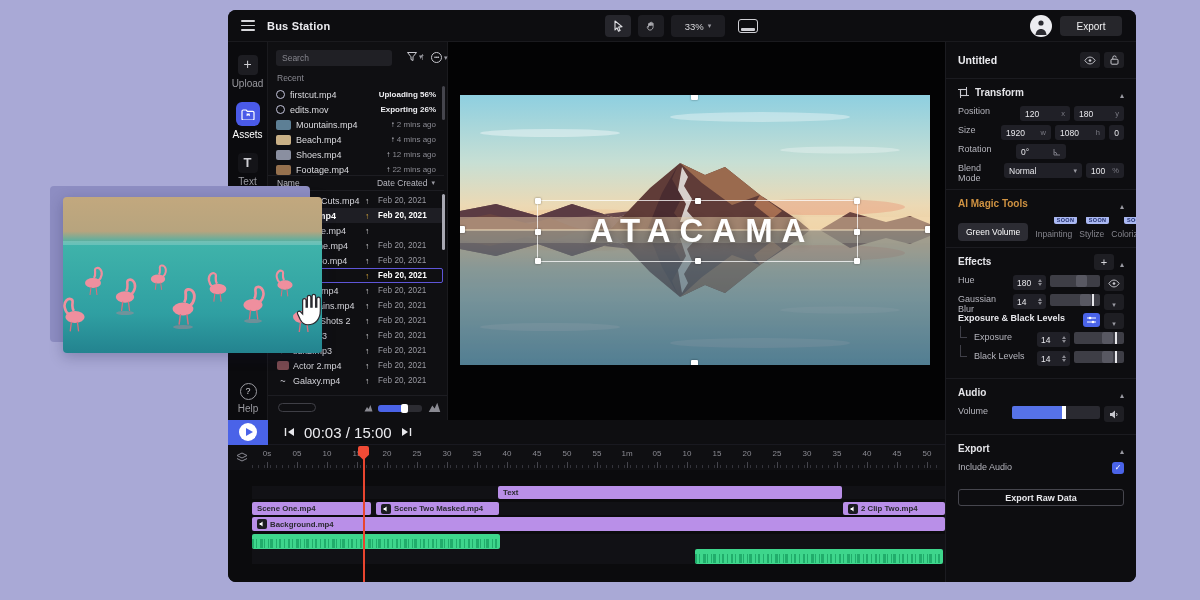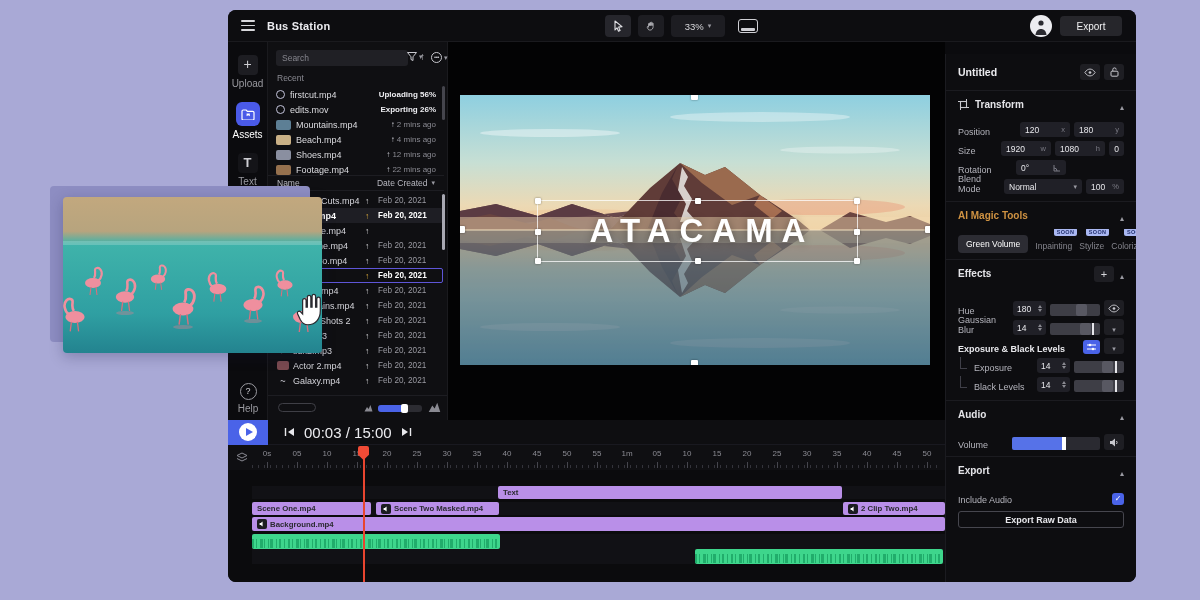--- a/index.html
+++ b/index.html
@@ -36,21 +36,21 @@
   .assets-box{width:24px;height:24px;border-radius:6px;background:#4a5ae8;display:flex;align-items:center;justify-content:center}
   .text-box{width:20px;height:20px;border-radius:4px;background:#141418;color:#cfcfd4;font-size:13px;font-weight:bold;text-align:center;line-height:19px}
   .text-box::before{content:"T"}
   .checker{width:18px;height:18px;border-radius:3px;background:repeating-conic-gradient(#9a9aa2 0% 25%,#2a2a30 0% 50%) 0 0/6px 6px;margin-top:16px}
   .help-item{position:absolute;bottom:6px;left:0;width:40px;display:flex;flex-direction:column;align-items:center;gap:3px}
   .help-circle{width:17px;height:17px;border-radius:50%;border:1.3px solid #9a9aa0;color:#cfcfd4;font-size:9px;text-align:center;line-height:15px}
   .help-circle::before{content:"?"}
 
   
   .assets{position:absolute;left:40px;top:32px;width:180px;height:378px;background:#0f0f12;border-right:1px solid #1a1a1e}
-  .search-input{position:absolute;left:8px;top:8px;width:132px;height:16px;background:#202025;border:none;border-radius:3px;color:#c8c8ce;font-size:8.5px;padding:0 6px;font-family:inherit}
+  .search-input{position:absolute;left:8px;top:8px;width:116px;height:16px;background:#202025;border:none;border-radius:3px;color:#c8c8ce;font-size:8.5px;padding:0 6px;font-family:inherit}
   .search-input::placeholder{color:#85858d}
   .funnel{position:absolute;left:139px;top:10px;display:flex;align-items:center;gap:2px}
   .dots-circle{position:absolute;left:163px;top:10px;display:flex;align-items:center;gap:2px}
   .circ{width:11px;height:11px;border:1.2px solid #c8c8ce;border-radius:50%;color:#c8c8ce;font-size:6px;line-height:9px;text-align:center;letter-spacing:-.5px}
   .circ::before{content:"•••"}
   .up-arrow-ic{position:absolute;left:152px;top:9px;color:#c8c8ce;font-size:10px}
   .up-arrow-ic::before{content:"↑"}
   .recent-label{position:absolute;left:9px;top:31px;font-size:8.5px;color:#8a8a92}
   .recent-list{position:absolute;left:0;top:45px;width:176px}
   .recent-row{height:15px;display:flex;align-items:center;padding:0 8px;gap:5px}
@@ -92,32 +92,32 @@
   
   .preview{position:absolute;left:220px;top:32px;width:497px;height:378px;background:#030304}
   .vframe{position:absolute;left:12px;top:53px;width:470px;height:270px;overflow:hidden}
   .vframe svg{display:block}
   .cap-box{position:absolute;left:77px;top:105px;width:321px;height:62px;border:1px solid rgba(255,255,255,.75);display:flex;align-items:center;justify-content:center}
   .cap-text{color:#fff;font-size:33px;font-weight:bold;letter-spacing:9px;text-indent:9px;text-shadow:0 1px 8px rgba(0,0,0,.35);white-space:nowrap}
   .hnd{position:absolute;width:6px;height:6px;background:#fff;border-radius:1px;box-shadow:0 0 2px rgba(0,0,0,.5)}
   .fr-hnd{position:absolute;width:7px;height:7px;background:#fff;border-radius:1px;box-shadow:0 0 2px rgba(0,0,0,.5)}
 
   
-  .inspector{position:absolute;left:717px;top:44px;width:191px;height:540px;background:#0d0d10;border-left:1px solid #1b1b20;overflow:hidden}
+  .inspector{position:absolute;left:717px;top:32px;width:191px;height:540px;background:#0d0d10;border-left:1px solid #1b1b20;overflow:hidden}
   .rp-row{display:flex;align-items:center;padding:0 12px}
   .rp-head{height:36px;justify-content:space-between}
   .rp-title{font-size:10.5px;font-weight:bold;color:#ececf0}
   .hbtns{display:flex;gap:4px}
   .sqbtn{width:20px;height:16px;background:#1e1e23;border-radius:3px;display:flex;align-items:center;justify-content:center}
   .divider{height:1px;background:#1b1b20;margin:0}
   .sec-head{height:27px;display:flex;align-items:center;gap:6px;padding:0 12px}
   .sec-title{font-size:10px;font-weight:bold;color:#e4e4e8;flex:1}
   .sec-title.orange{color:#cf9242}
   .collapse::after{content:"▴";font-size:8px;color:#9a9aa2}
-  .prow{height:19px;display:flex;align-items:flex-end;padding:0 12px;gap:4px}
+  .prow{height:19px;display:flex;align-items:flex-start;padding:0 12px;gap:4px}
   .plabel{flex:1;font-size:9px;color:#b4b4bc}
   .plabel.b{color:#e8e8ec;font-weight:bold;font-size:9px}
   .fld{background:#202027;border-radius:3px;height:15px;display:flex;align-items:center;justify-content:space-between;padding:0 5px;font-size:8.5px;color:#e8e8ec}
   .fld .unit{color:#7a7a84;font-size:7.5px}
   .w50{width:50px}.w14{width:15px;justify-content:center}.w78{width:78px}.w38{width:38px}.w72{width:72px}.w44{width:44px}
   .stepper{width:33px;height:15px;background:#202027;border-radius:3px;display:flex;align-items:center;justify-content:space-between;padding:0 4px;font-size:8.5px;color:#e8e8ec}
   .stp{display:flex;flex-direction:column;gap:1px}
   .stp i{display:block;width:0;height:0;border-left:2.5px solid transparent;border-right:2.5px solid transparent}
   .stp i.u{border-bottom:3px solid #8a8a92}
   .stp i.d{border-top:3px solid #8a8a92}
@@ -554,21 +554,21 @@
       <span class="chipwrap"><span class="chip">Stylize</span><span class="soon">SOON</span></span>
       <span class="chipwrap"><span class="chip">Colorize</span><span class="soon">SOON</span></span>
     </div>
     <div class="divider"></div>
 
     <div class="sec-head">
       <span class="sec-title">Effects</span>
       <span class="sqbtn" style="color:#d8d8dc;font-size:11px">+</span>
       <span class="collapse"></span>
     </div>
-    <div class="prow" style="margin-top:10px">
+    <div class="prow" style="margin-top:0">
       <span class="plabel">Hue</span>
       <span class="stepper">
             <span>180</span>
             <span class="stp">
               <i class="u"></i>
               <i class="d"></i>
             </span>
           </span>
       <span class="slider">
             <span class="hd" style="left:26px"></span>

